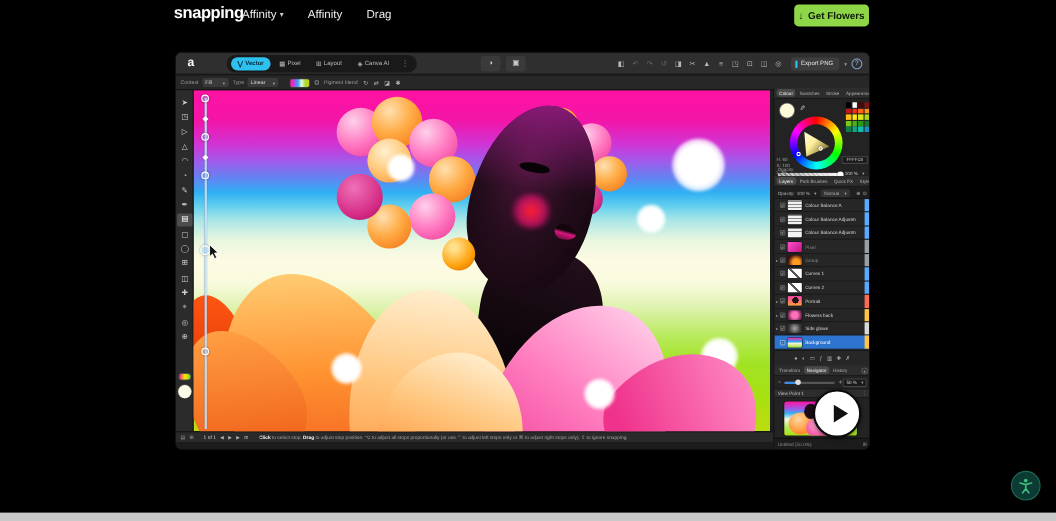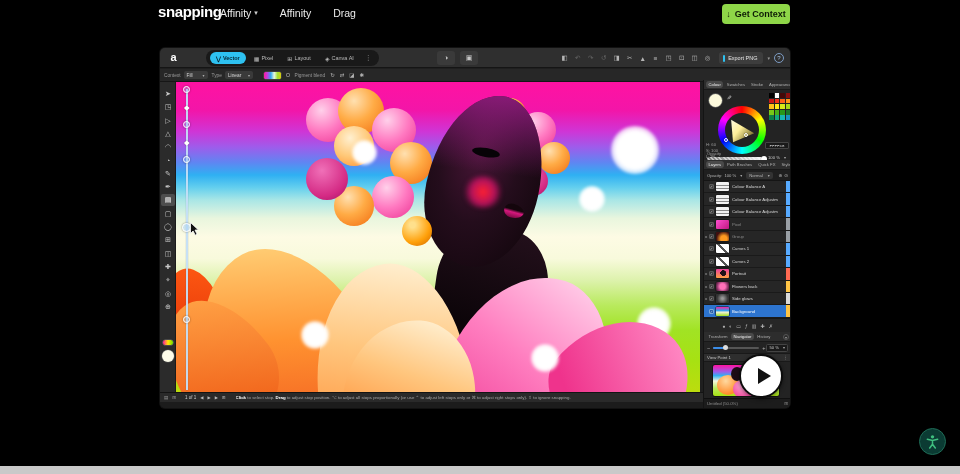--- a/index.html
+++ b/index.html
@@ -202,21 +202,21 @@
           <span>Affinity</span>
 
         </span>
         <span class="navitem">
           <span>Drag</span>
 
         </span>
     </nav>
     <button class="cta">
       <span class="dl">↓</span>
-      <span>Get Context</span>
+      <span>Get Flowers</span>
     </button>
   </div>
 
   <div class="app">
 
     <div class="tb-top">
       <span class="alogo">a</span>
       <div class="personas">
         <span class="persona active">
             <span class="p-ic">⋁</span>

